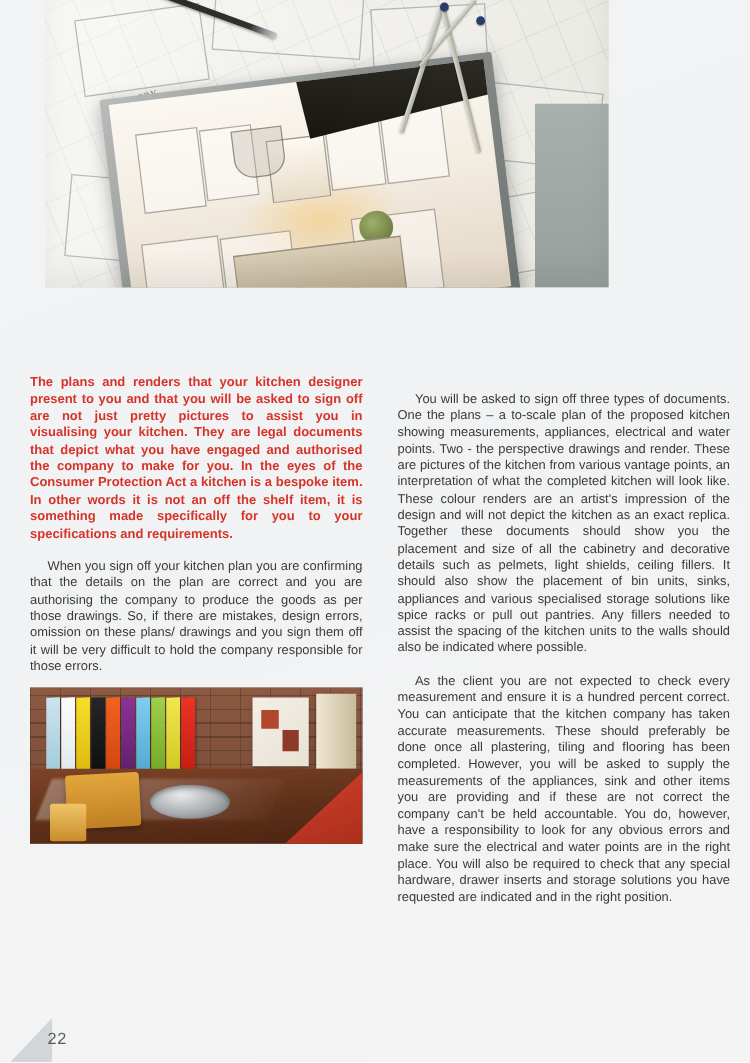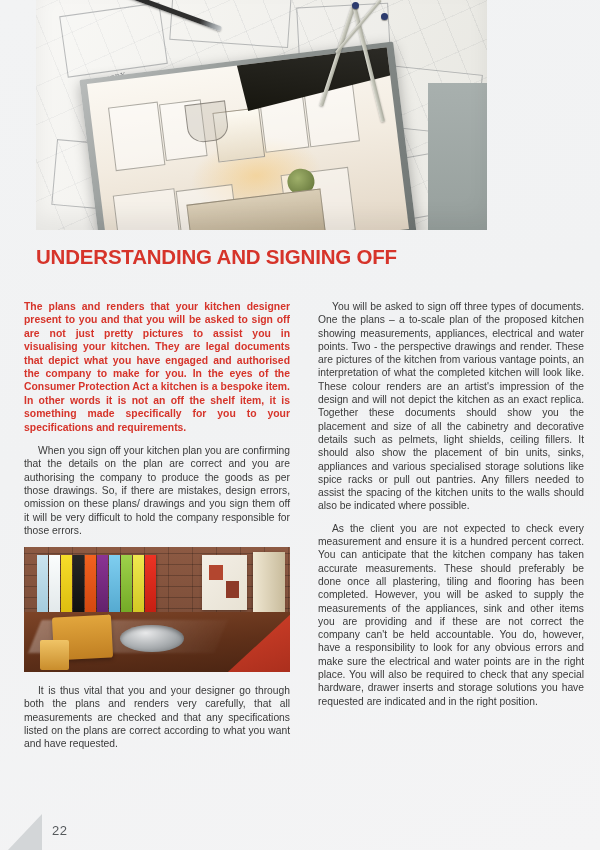--- a/index.html
+++ b/index.html
@@ -213,21 +213,21 @@
   
   .col {
     position: absolute;
     top: 300px;
     width: 266px;
   }
   .col-left  { left: 24px; }
   .col-right { left: 318px; }
 
   p.body {
-    margin: 0 0 9px 0;
+    margin: 13px 0 9px 0;
     font-size: 10.3px;
     line-height: 13.3px;
     color: #3a3a3a;
     text-align: justify;
     text-indent: 14px;
     -webkit-hyphens: none;
     hyphens: none;
   }
   p.lede {
     margin: 0 0 10px 0;
@@ -352,21 +352,21 @@
     position: absolute;
     left: 8px;
     bottom: 0px;
     width: 34px;
     height: 36px;
     background: #d3d6d8;
     clip-path: polygon(0% 100%, 100% 0%, 100% 100%);
   }
   .page-number {
     position: absolute;
-    left: 52px;
+    left: 38px;
     bottom: 12px;
     font-size: 13px;
     color: #55595c;
     letter-spacing: 0.5px;
   }
 </style>
 </head>
 <body>
 
 <div class="page">
@@ -407,21 +407,20 @@
     <div class="hero-right-panel"></div>
     <div class="pencil"></div>
     <div class="compass-leg cl1"></div>
     <div class="compass-leg cl2"></div>
     <div class="compass-leg cl3"></div>
     <div class="compass-pin cp1"></div>
     <div class="compass-pin cp2"></div>
     <div class="hero-shadow"></div>
   </div>
 
-  <div class="kicker">UNDERSTANDING AND SIGNING OFF</div>
 
   <div class="col col-left">
     <p class="lede">The plans and renders that your kitchen designer present to you and that you will be asked to sign off are not just pretty pictures to assist you in visualising your kitchen. They are legal documents that depict what you have engaged and authorised the company to make for you. In the eyes of the Consumer Protection Act a kitchen is a bespoke item. In other words it is not an off the shelf item, it is something made specifically for you to your specifications and requirements.</p>
     <p class="body">When you sign off your kitchen plan you are confirming that the details on the plan are correct and you are authorising the company to produce the goods as per those drawings. So, if there are mistakes, design errors, omission on these plans/ drawings and you sign them off it will be very difficult to hold the company responsible for those errors.</p>
 
     <div class="photo2">
       <div class="brick"></div>
       <div class="samples">
         <i style="background:linear-gradient(180deg,#cbe4ef,#9fc8da)"></i>
         <i style="background:linear-gradient(180deg,#fbfdfd,#dfe6e8)"></i>
@@ -437,21 +436,20 @@
       <div class="artwork"></div>
       <div class="knives"></div>
       <div class="counter"></div>
       <div class="counter-sheen"></div>
       <div class="sink"></div>
       <div class="bottles"></div>
       <div class="jar"></div>
       <div class="red-cab"></div>
     </div>
 
-    <p class="body">It is thus vital that you and your designer go through both the plans and renders very carefully, that all measurements are checked and that any specifications listed on the plans are correct according to what you want and have requested.</p>
   </div>
 
   <div class="col col-right">
     <p class="body">You will be asked to sign off three types of documents. One the plans – a to-scale plan of the proposed kitchen showing measurements, appliances, electrical and water points. Two - the perspective drawings and render. These are pictures of the kitchen from various vantage points, an interpretation of what the completed kitchen will look like. These colour renders are an artist's impression of the design and will not depict the kitchen as an exact replica. Together these documents should show you the placement and size of all the cabinetry and decorative details such as pelmets, light shields, ceiling fillers. It should also show the placement of bin units, sinks, appliances and various specialised storage solutions like spice racks or pull out pantries. Any fillers needed to assist the spacing of the kitchen units to the walls should also be indicated where possible.</p>
     <p class="body">As the client you are not expected to check every measurement and ensure it is a hundred percent correct. You can anticipate that the kitchen company has taken accurate measurements. These should preferably be done once all plastering, tiling and flooring has been completed. However, you will be asked to supply the measurements of the appliances, sink and other items you are providing and if these are not correct the company can't be held accountable. You do, however, have a responsibility to look for any obvious errors and make sure the electrical and water points are in the right place. You will also be required to check that any special hardware, drawer inserts and storage solutions you have requested are indicated and in the right position.</p>
   </div>
 
   <div class="corner-triangle"></div>
   <div class="page-number">22</div>
 

